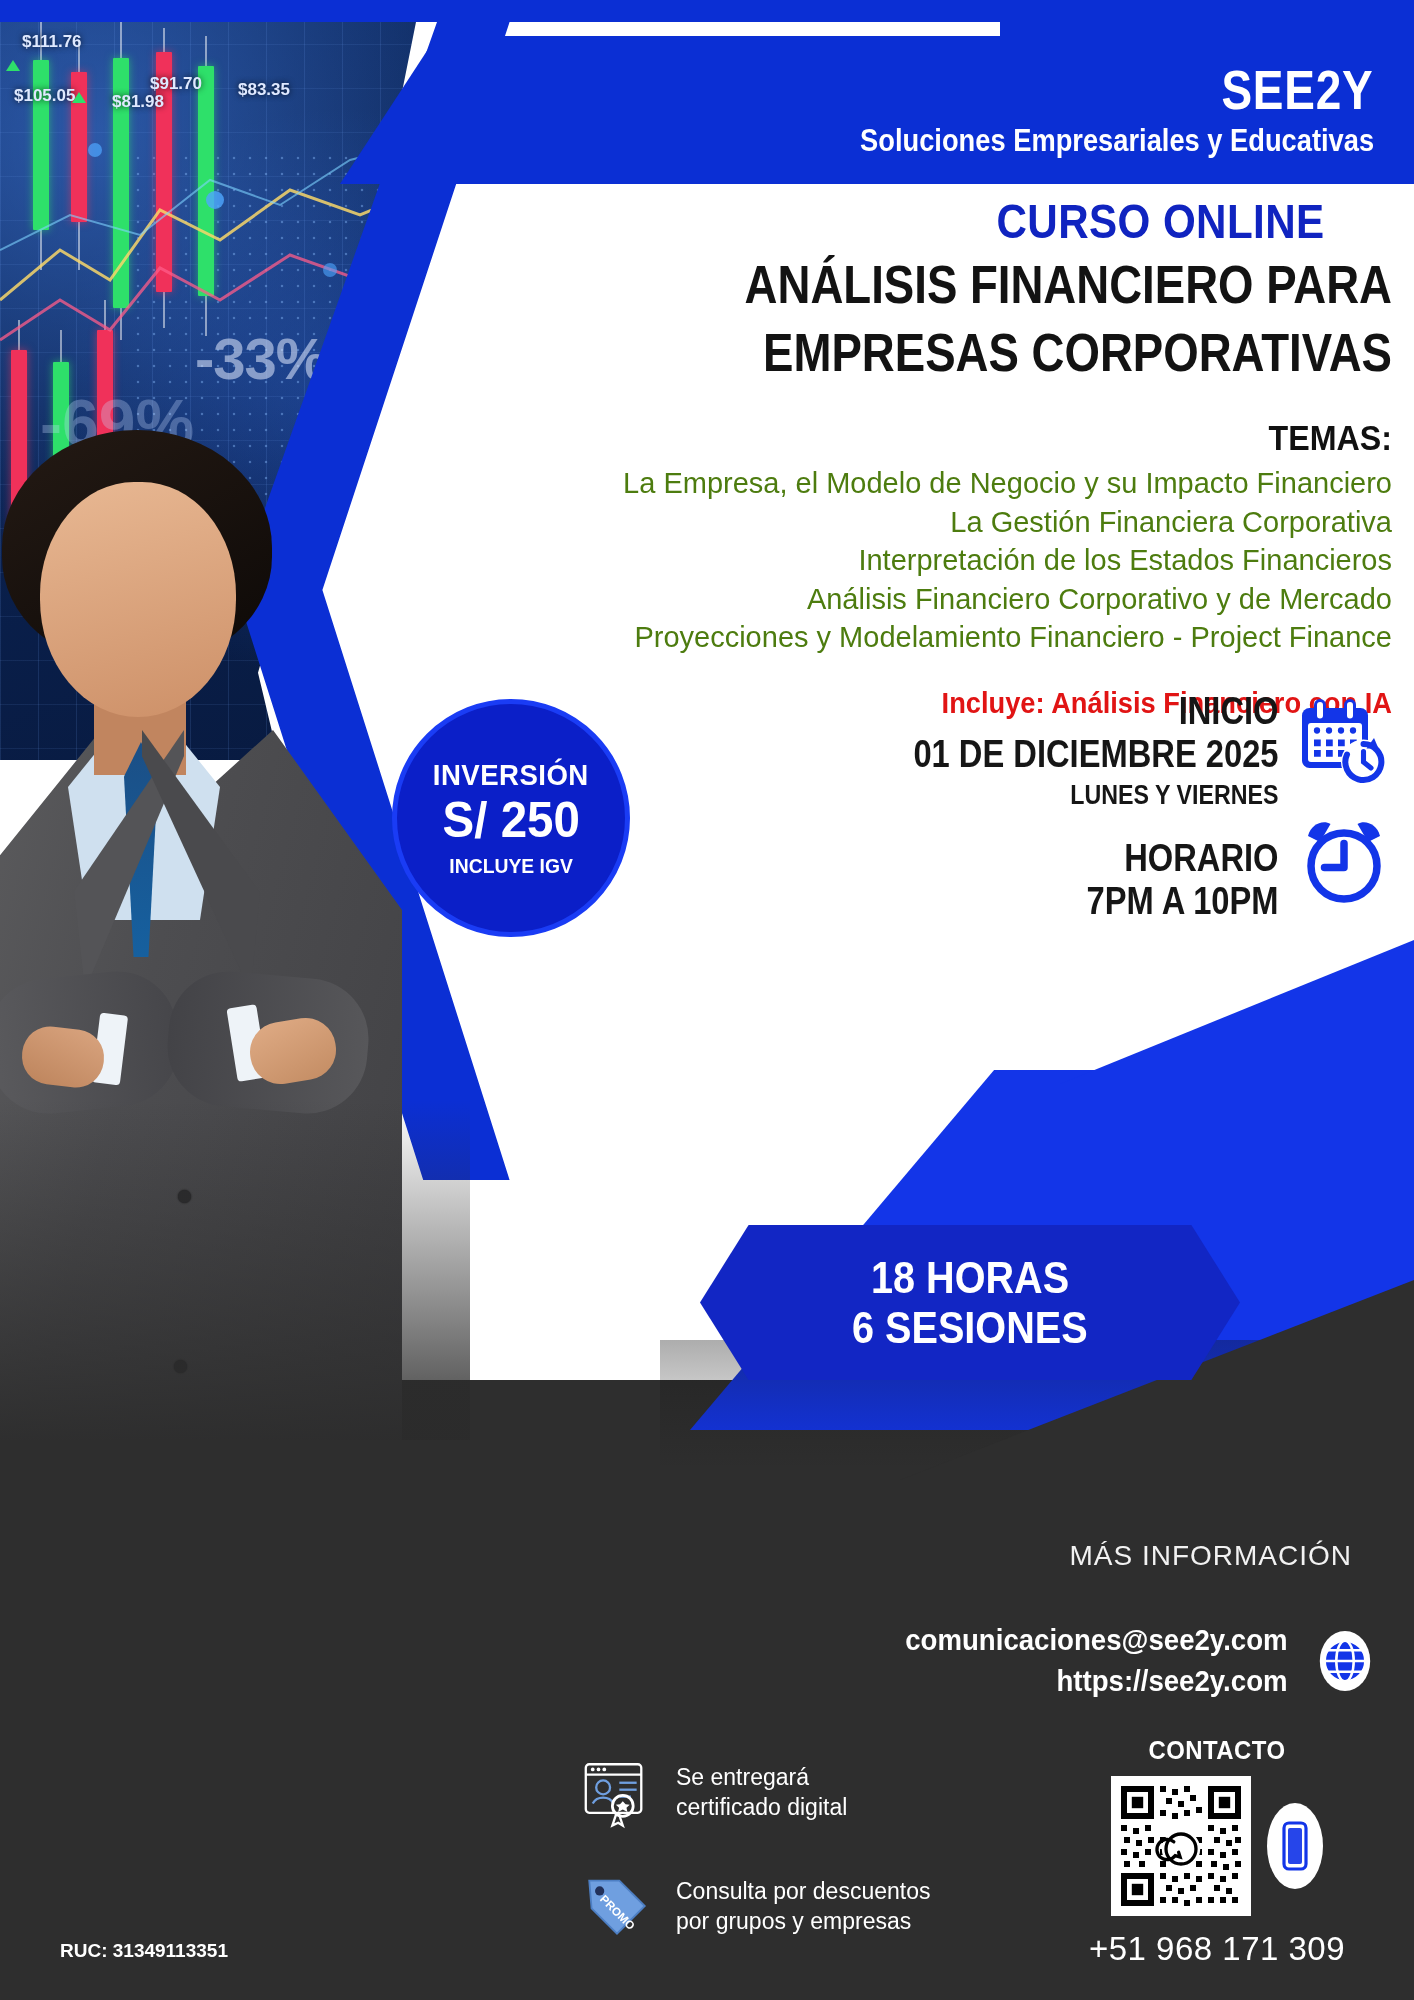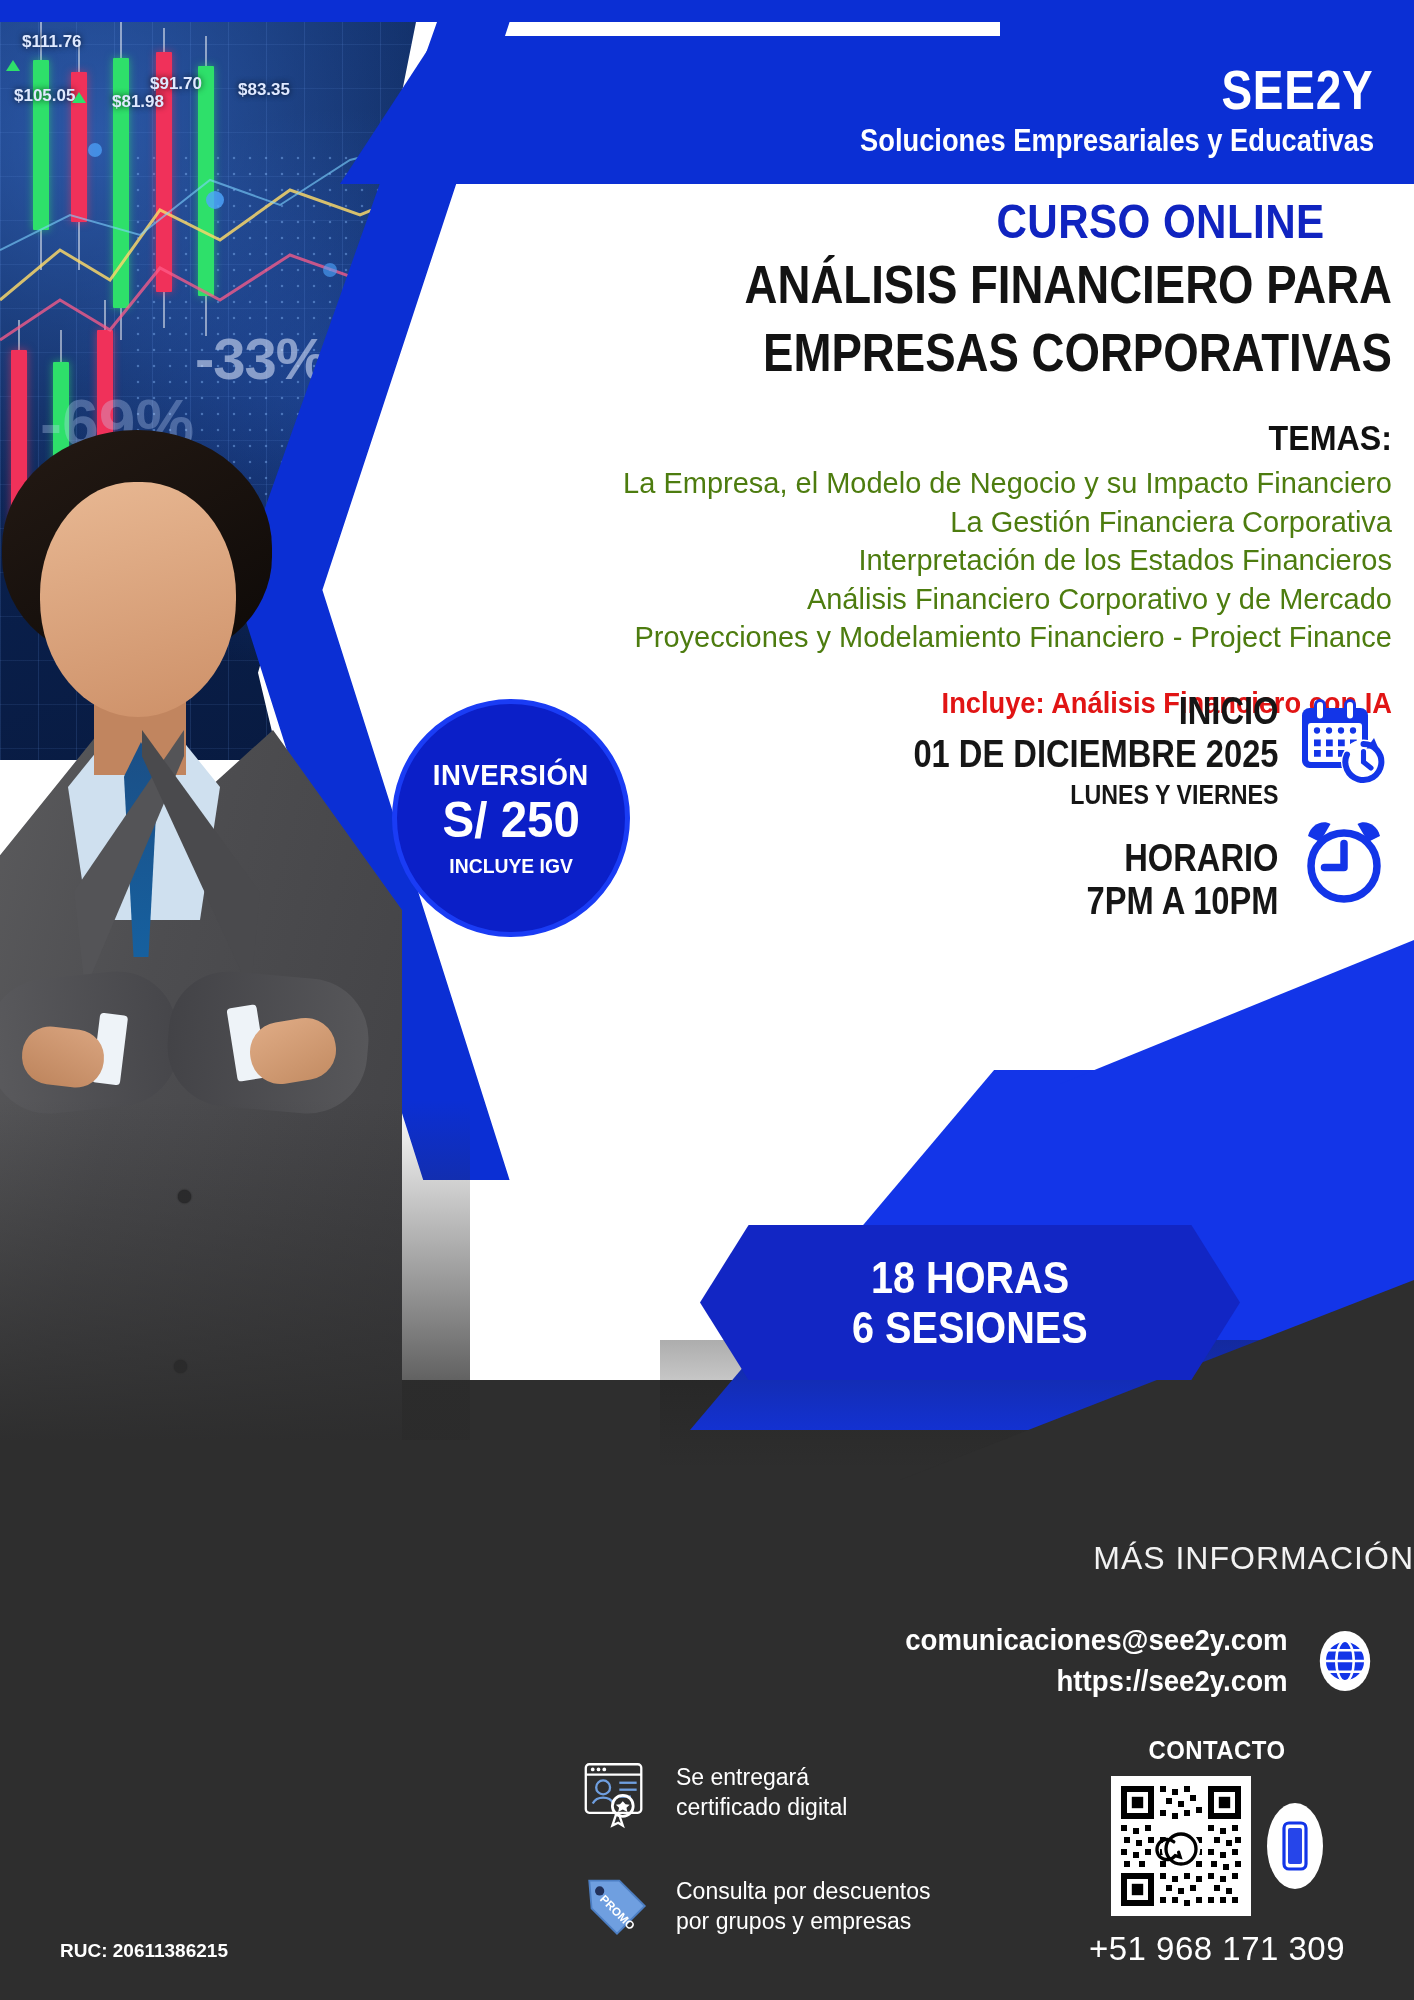--- a/index.html
+++ b/index.html
@@ -148,22 +148,22 @@
 
   
   .hoursbanner{
     position:absolute;left:700px;top:1225px;width:540px;height:155px;background:#1226c4;
     clip-path:polygon(9% 0, 91% 0, 100% 50%, 91% 100%, 9% 100%, 0 50%);
     z-index:12;display:flex;flex-direction:column;align-items:center;justify-content:center;color:#fff;
   }
   .hb-l{font-size:44px;font-weight:bold;line-height:1.13;transform:scaleX(.9);}
 
   
-  .masinfo{position:absolute;left:560px;top:1540px;width:854px;text-align:right;
-    box-sizing:border-box;color:#f2f2f2;font-size:32px;letter-spacing:1px;z-index:12;}
+  .masinfo{position:absolute;left:560px;top:1540px;width:854px;text-align:right;padding-right:62px;
+    box-sizing:border-box;color:#f2f2f2;font-size:28px;letter-spacing:1px;z-index:12;}
   .contactlines{position:absolute;left:560px;top:1620px;width:854px;z-index:12;
     display:flex;align-items:center;justify-content:flex-end;gap:26px;padding-right:38px;box-sizing:border-box;}
   .cl-txt{text-align:right;color:#ffffff;}
   .cl-mail{font-size:30px;font-weight:bold;line-height:1.35;transform:scaleX(.92);transform-origin:right center;}
   .cl-site{font-size:30px;font-weight:bold;line-height:1.35;transform:scaleX(.92);transform-origin:right center;}
 
   .perks{position:absolute;left:580px;top:1755px;width:420px;z-index:12;color:#fff;}
   .perk{display:flex;align-items:center;gap:22px;margin-bottom:40px;}
   .perk-txt{font-size:23px;line-height:1.32;text-align:left;flex:1;}
 
@@ -473,14 +473,14 @@
       <div class="phoneicon">
         <svg width="26" height="50" viewBox="0 0 26 50">
           <rect x="2" y="2" width="22" height="46" rx="5" fill="none" stroke="#1335e8" stroke-width="3.2"></rect>
           <rect x="6" y="7" width="14" height="36" rx="2" fill="#1335e8" opacity=".92"></rect>
         </svg>
       </div>
     </div>
     <div class="cb-phone">+51 968 171 309</div>
   </div>
 
-  <div class="ruc">RUC: 20611386215</div>
+  <div class="ruc">RUC: 31349113351</div>
 </div>
 
 </body></html>

